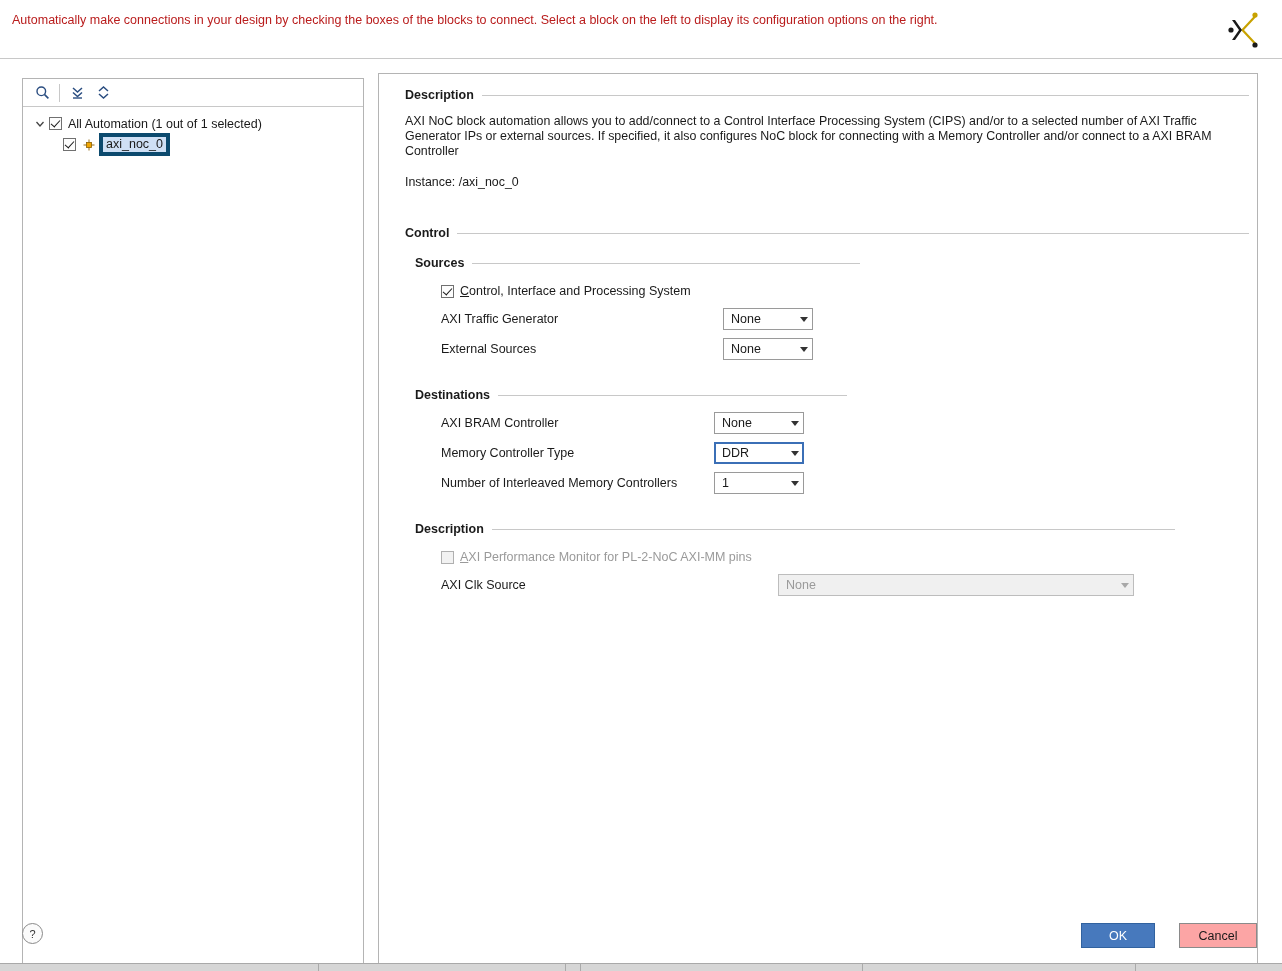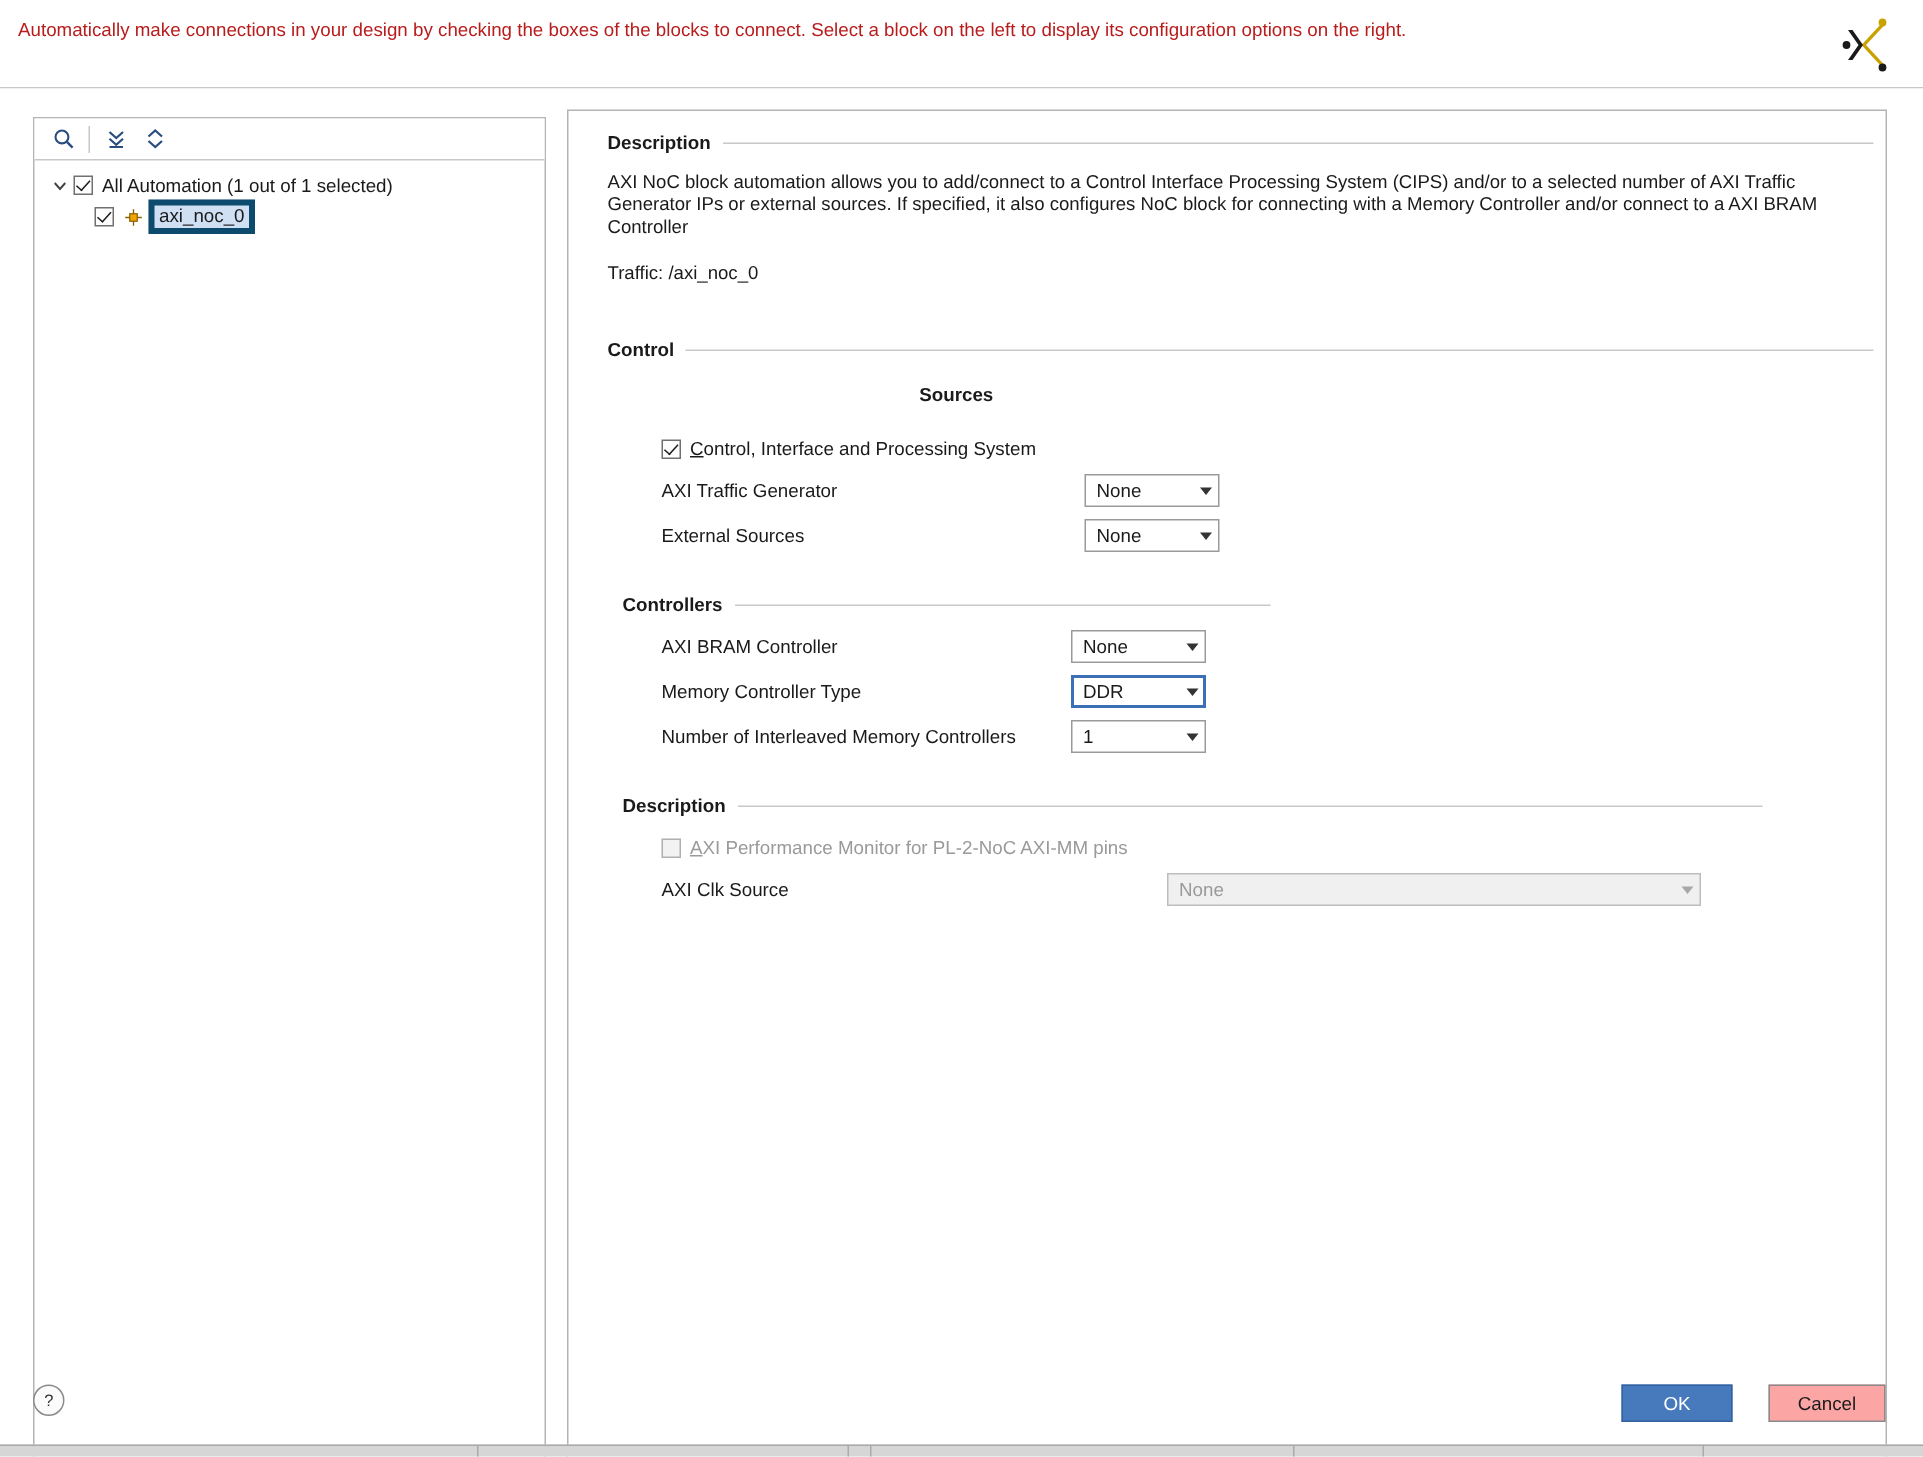--- a/index.html
+++ b/index.html
@@ -385,31 +385,31 @@
   </div>
 
   <div class="opt-panel">
 
     <div class="desc-block">
       <div class="hdr-row">
         <span class="section-title">Description</span>
         <span class="hdr-rule"></span>
       </div>
       <div class="desc-text">AXI NoC block automation allows you to add/connect to a Control Interface Processing System (CIPS) and/or to a selected number of AXI Traffic Generator IPs or external sources. If specified, it also configures NoC block for connecting with a Memory Controller and/or connect to a AXI BRAM Controller</div>
-      <div class="instance-text">Traffic: /axi_noc_0</div>
+      <div class="instance-text">Instance: /axi_noc_0</div>
     </div>
 
     <div class="options-block">
       <div class="hdr-row">
         <span class="section-title">Control</span>
         <span class="hdr-rule"></span>
       </div>
 
       <div class="sub-block">
-        <div class="sub-head" style="width:445px;flex-direction:column;">
+        <div class="sub-head" style="width:445px;">
           <span class="section-title">Sources</span>
           <span class="sub-rule" style="flex:1;"></span>
         </div>
 
         <div style="margin-left:26px; margin-top:10px;">
           <div class="cb-row">
             <span class="cb checked"></span>
             <span class="field-label"><span class="u">C</span><span>ontrol, Interface and Processing System</span></span>
           </div>
 
@@ -426,21 +426,21 @@
             <div class="combo" style="width:90px;">
               <span>None</span>
               <span class="caret"></span>
             </div>
           </div>
         </div>
       </div>
 
       <div class="sub-block" style="margin-top:26px;">
         <div class="sub-head" style="width:432px;">
-          <span class="section-title">Controllers</span>
+          <span class="section-title">Destinations</span>
           <span class="sub-rule" style="flex:1;"></span>
         </div>
 
         <div style="margin-left:26px; margin-top:8px;">
           <div class="field-row">
             <span class="field-label" style="width:273px;">AXI BRAM Controller</span>
             <div class="combo" style="width:90px;">
               <span>None</span>
               <span class="caret"></span>
             </div>

